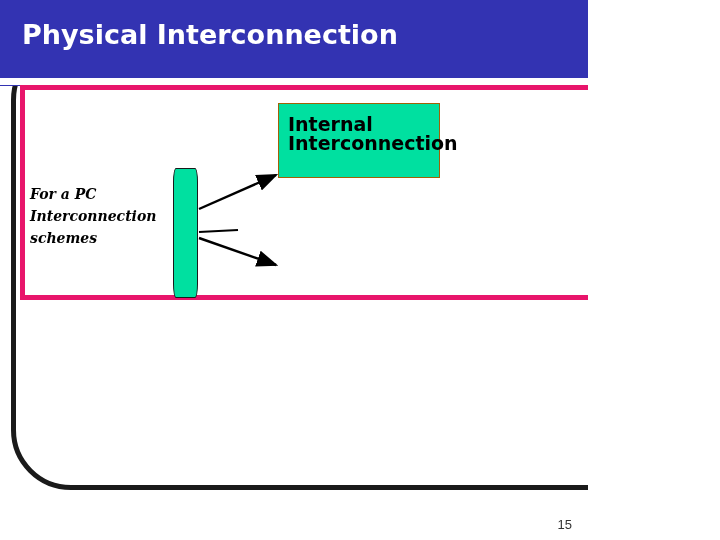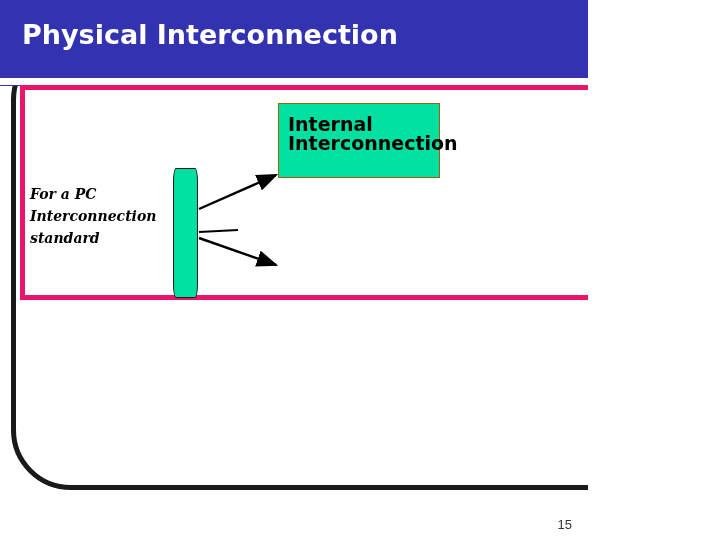--- a/index.html
+++ b/index.html
@@ -189,21 +189,21 @@
 
   <div class="body-outline"></div>
 
   <div class="title-banner-left"></div>
   <div class="title-banner"></div>
   <div class="banner-gap"></div>
   <div class="title-text">Physical Interconnection</div>
 
   <div class="pink-frame"></div>
 
-  <div class="caption">For a PC Interconnection standard</div>
+  <div class="caption">For a PC Interconnection schemes</div>
 
   <div class="bracket"></div>
 
   <div class="green-box internal">Internal Interconnection</div>
 
 
   <svg class="connectors" viewBox="0 0 720 540" xmlns="http://www.w3.org/2000/svg">
     <defs>
       <marker id="arrowhead" markerWidth="9" markerHeight="7" refX="8" refY="3.5" orient="auto">
         <polygon points="0 0, 9 3.5, 0 7" fill="#000000"></polygon>

